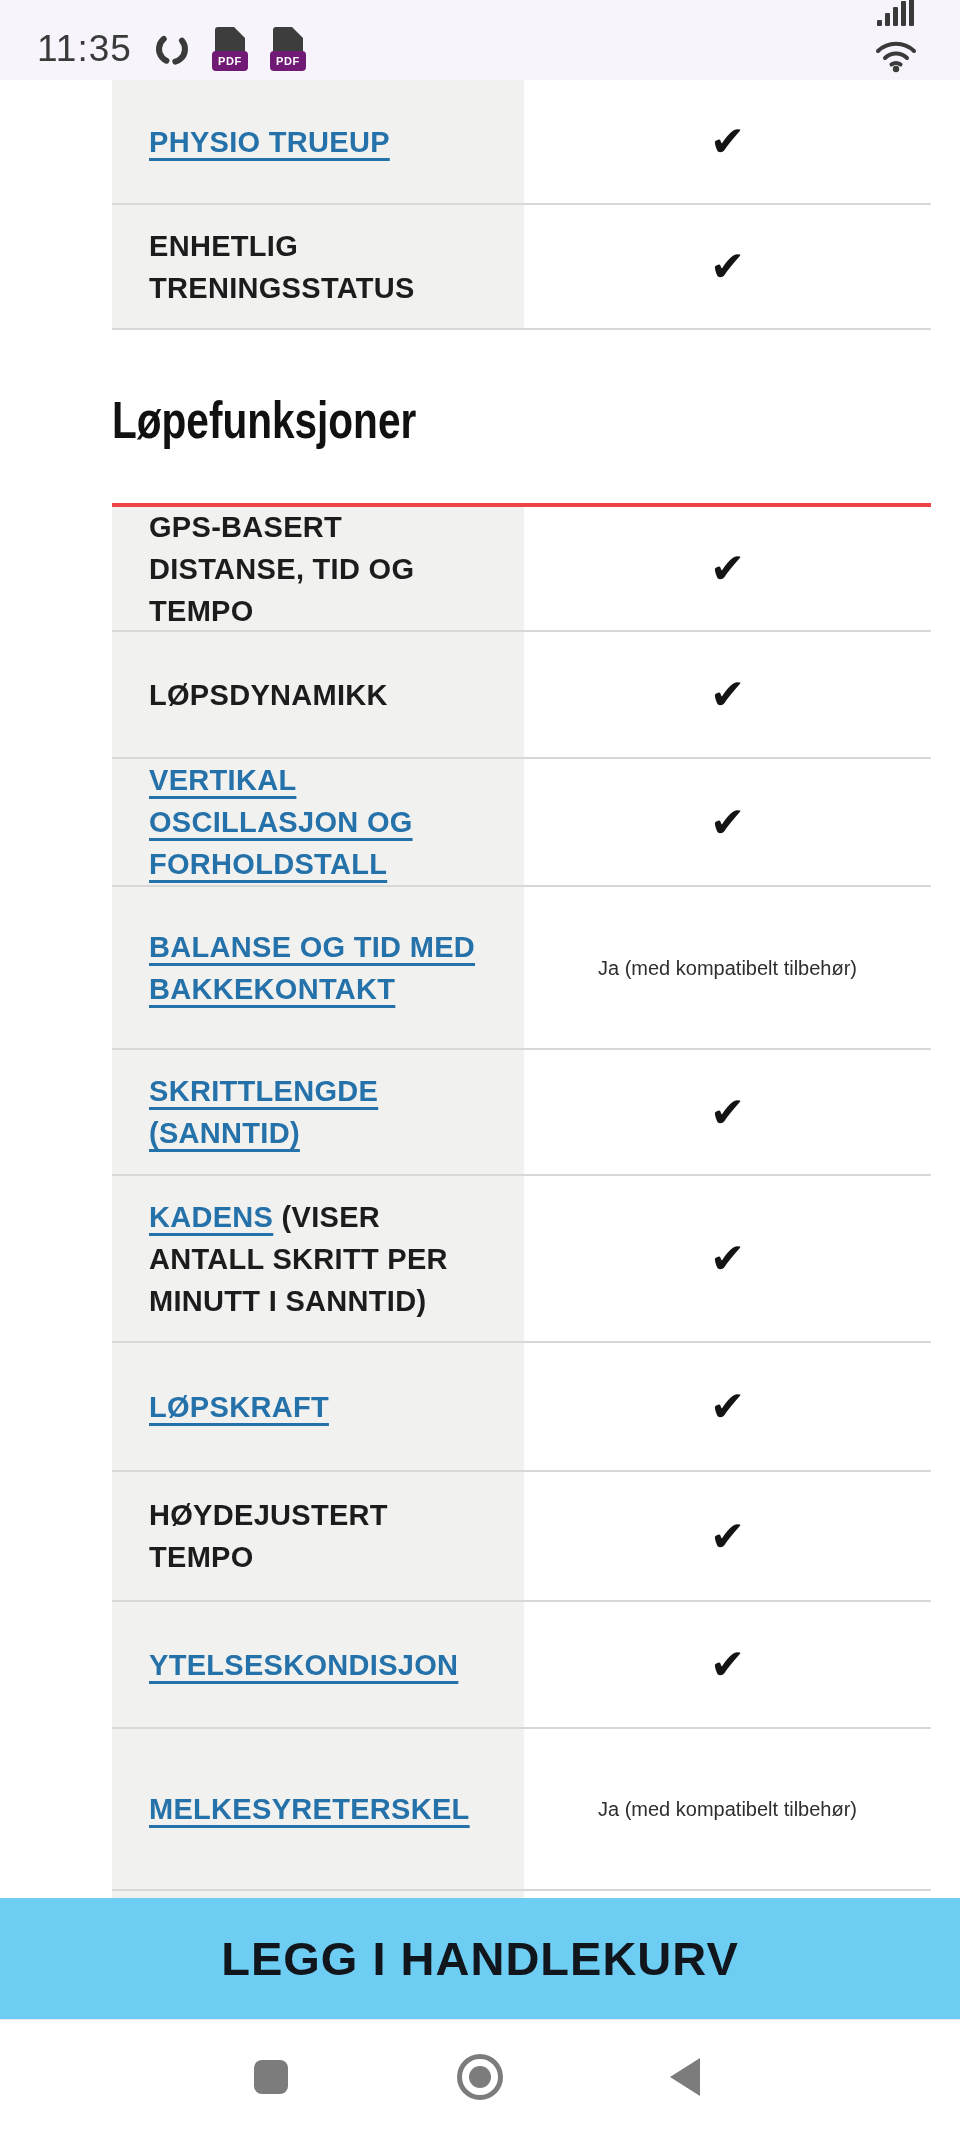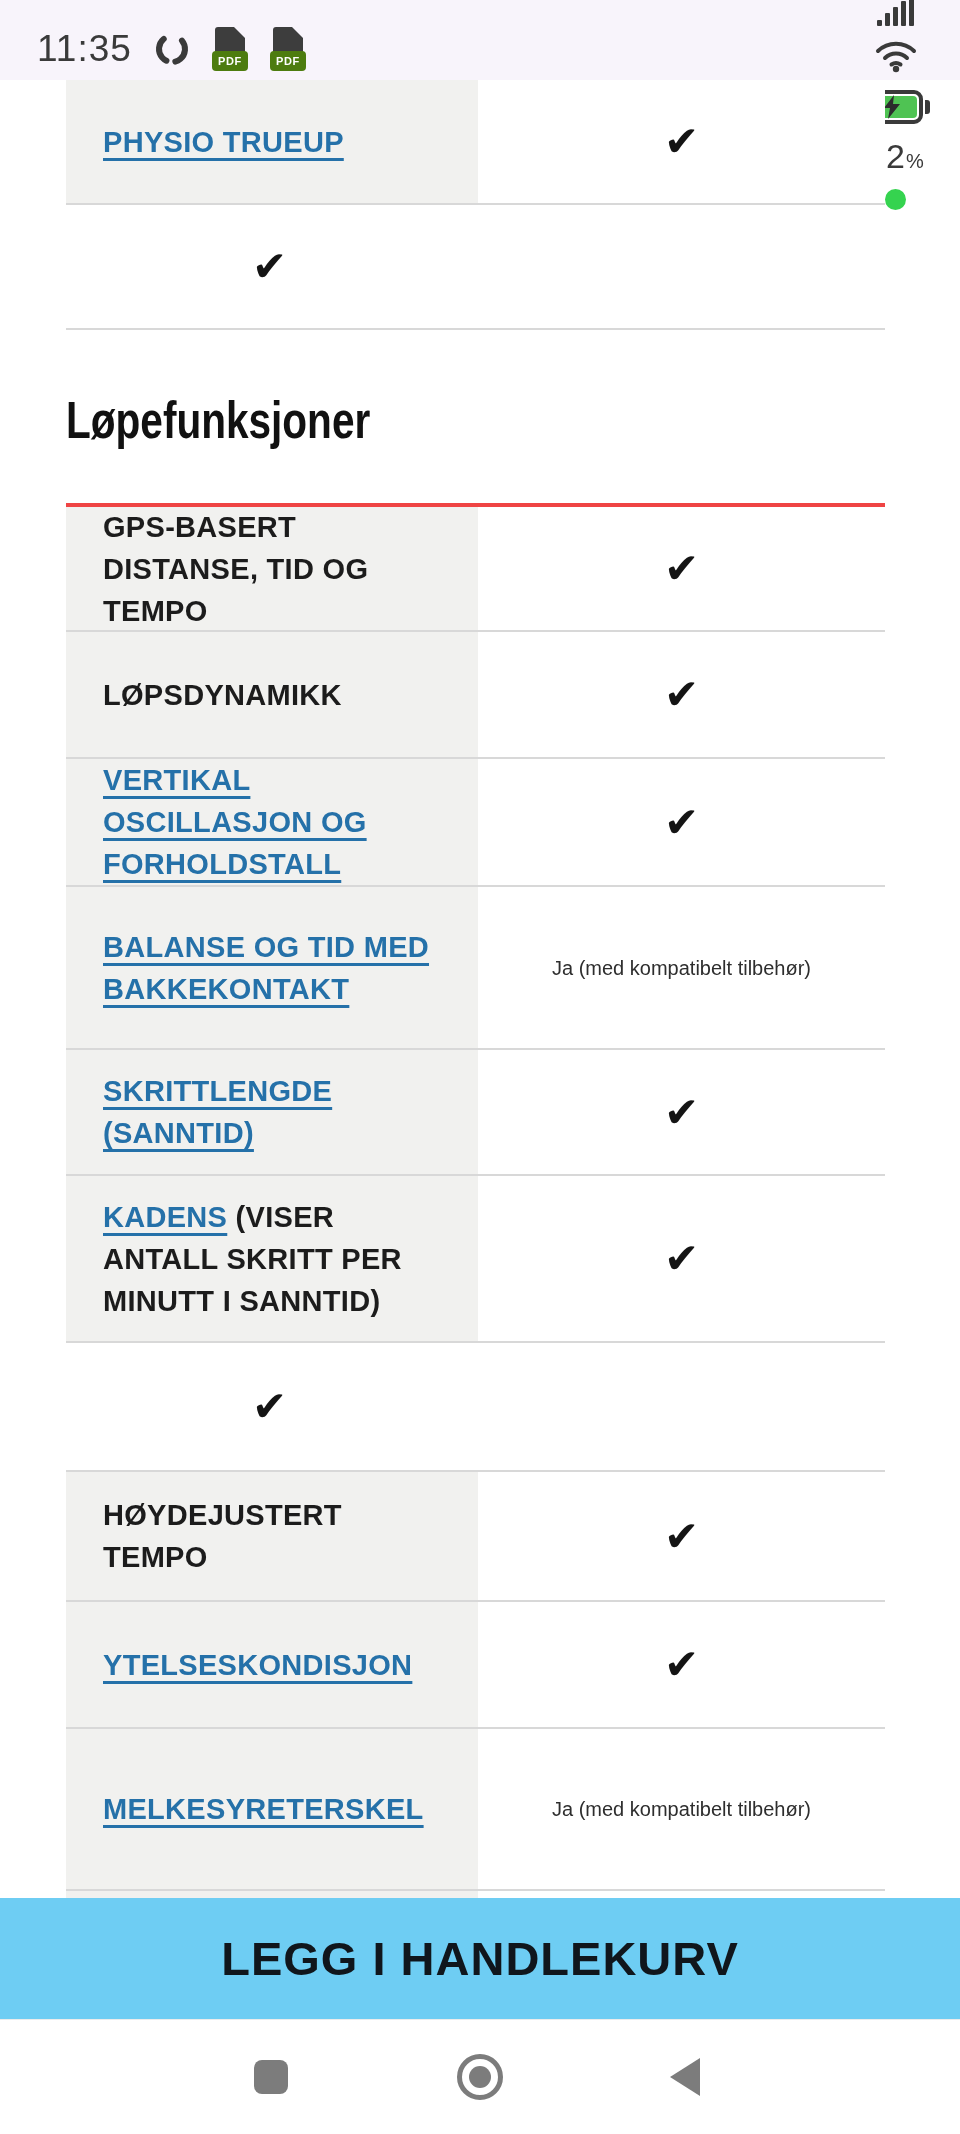--- a/index.html
+++ b/index.html
@@ -10,37 +10,37 @@
   
   .status-bar { position:absolute; top:0; left:0; width:960px; height:80px; background:#f8f4fb;
                 display:flex; align-items:center; padding:17px 30px 0 37px; }
   .sb-left { display:flex; align-items:center; gap:22px; }
   .sb-time { font-size:37px; color:#3a3a3a; letter-spacing:1px; }
   .sync-icon svg { display:block; }
   .pdf-icon { position:relative; width:36px; height:44px; }
   .pdf-page { position:absolute; top:0; left:3px; width:30px; height:30px; background:#3d3d3d; border-radius:3px; }
   .pdf-fold { position:absolute; top:0; right:0; width:0; height:0;
               border-top:11px solid #f8f4fb; border-left:11px solid transparent; }
-  .pdf-badge { position:absolute; bottom:0; left:0; width:36px; height:20px; background:#4d7c0f; border-radius:4px;
+  .pdf-badge { position:absolute; bottom:0; left:0; width:36px; height:20px; background:#701a75; border-radius:4px;
                color:#ffffff; font-size:11px; font-weight:bold; text-align:center; line-height:20px; letter-spacing:0.5px; }
   .sb-right { margin-left:auto; display:flex; align-items:center; gap:13px;flex-direction:column; }
   .signal-icon { display:flex; align-items:flex-end; gap:3px; height:32px; }
   .signal-icon i { display:block; width:5px; background:#3a3a3a; border-radius:1px; }
   .battery-icon { position:relative; display:flex; align-items:center; }
   .battery-body { position:relative; width:62px; height:34px; border:4px solid #3a3a3a; border-radius:9px;
                   background:#ffffff; overflow:hidden; }
   .battery-fill { position:absolute; top:2px; left:2px; bottom:2px; width:92%; background:#4fc353; border-radius:4px; }
   .battery-bolt { position:absolute; top:0; left:0; right:0; bottom:0; display:flex; align-items:center; justify-content:center; }
   .battery-nub { width:5px; height:14px; background:#3a3a3a; border-radius:0 3px 3px 0; margin-left:2px; }
   .sb-percent { font-size:34px; color:#3a3a3a; display:flex; align-items:baseline; }
   .sb-percent .pct { font-size:20px; margin-left:1px; }
   .recording-dot { width:21px; height:21px; border-radius:50%; background:#35d34f; }
 
   
-  .content { position:absolute; top:80px; left:0; width:808px; }
+  .content { position:absolute; top:80px; left:0; width:808px;padding-left:46px; }
   .feature-table { width:819px; margin-left:66px; }
   .feature-table.top-border { border-top:4px solid #ef4444; }
   .row { display:flex; border-bottom:2px solid #d8d8d8; }
   .cell-label { width:412px; background:#f1f1ef; display:flex; align-items:center; padding:0 30px 0 37px; }
   .cell-label p { font-size:29px; font-weight:bold; color:#1c1c1c; line-height:42px; letter-spacing:0.3px; }
   .cell-value { width:407px; background:#ffffff; display:flex; align-items:center; justify-content:center; padding:0 40px; text-align:center; }
   a.feature-link { color:#2571a9; font-weight:bold; text-decoration:underline; text-decoration-thickness:3px; text-underline-offset:6px; cursor:pointer; }
   .val-check { font-size:42px; font-weight:bold; color:#141414; font-family:"DejaVu Sans",sans-serif; }
   .val-text { font-size:20px; color:#2e2e2e; line-height:44px; font-weight:400; }
   .partial-row { display:flex; }
@@ -141,20 +141,23 @@
     <section class="feature-table">
       <div class="row" style="height:125px">
         <div class="cell-label">
           <p><a class="feature-link">PHYSIO TRUEUP</a><span></span></p>
         </div>
         <div class="cell-value">
           <span class="val-check">✔</span>
         </div>
       </div>
       <div class="row" style="height:125px">
+        <div class="cell-label">
+          <p><a class="feature-link"></a><span>ENHETLIG TRENINGSSTATUS</span></p>
+        </div>
         <div class="cell-value">
           <span class="val-check">✔</span>
         </div>
       </div>
     </section>
 
     <h2 class="section-heading">Løpefunksjoner</h2>
 
     <section class="feature-table top-border">
 
@@ -206,20 +209,23 @@
       <div class="row" style="height:167px">
         <div class="cell-label">
           <p><a class="feature-link">KADENS</a><span> (VISER ANTALL SKRITT PER MINUTT I SANNTID)</span></p>
         </div>
         <div class="cell-value">
           <span class="val-check">✔</span>
         </div>
       </div>
 
       <div class="row" style="height:129px">
+        <div class="cell-label">
+          <p><a class="feature-link">LØPSKRAFT</a><span></span></p>
+        </div>
         <div class="cell-value">
           <span class="val-check">✔</span>
         </div>
       </div>
 
       <div class="row" style="height:130px">
         <div class="cell-label">
           <p><a class="feature-link"></a><span>HØYDEJUSTERT TEMPO</span></p>
         </div>
         <div class="cell-value">

